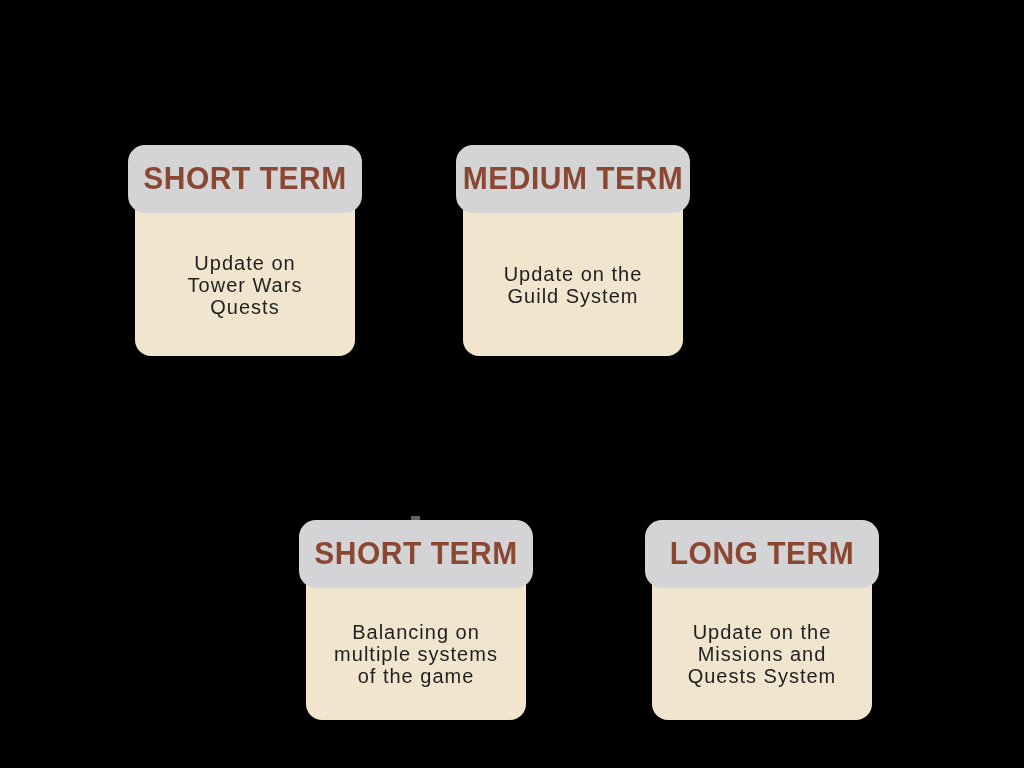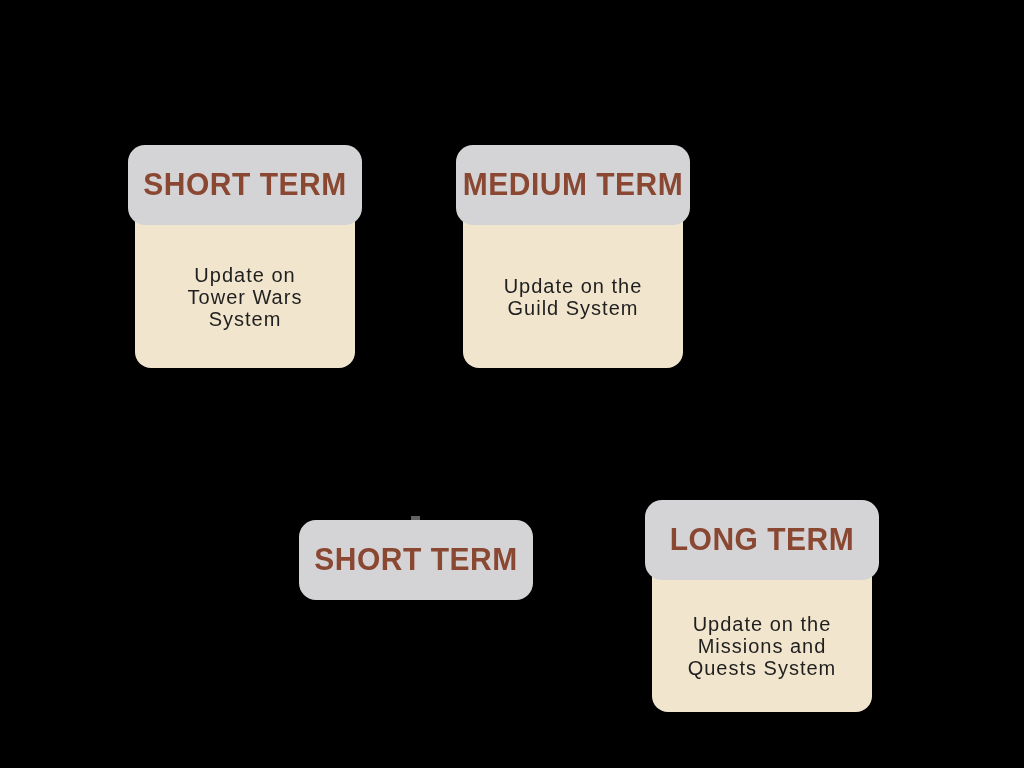--- a/index.html
+++ b/index.html
@@ -19,21 +19,21 @@
     inset: 0;
   }
   .card {
     position: absolute;
     width: 234px;
   }
   .card-header {
     position: relative;
     z-index: 2;
     width: 234px;
-    height: 80px;
+    height: 68px;
     background: var(--header-bg, #d4d4d6);
     border-radius: 17px;
     display: flex;
     align-items: center;
     justify-content: center;
   }
   .card-term {
     font-size: 30px;
     font-weight: 800;
     letter-spacing: 0.5px;
@@ -60,21 +60,21 @@
     font-size: 20px;
     line-height: 22px;
     letter-spacing: 1px;
     color: var(--body-text, #1f1f1f);
     text-align: center;
     white-space: pre-line;
   }
   .card1 { left: 128px; top: 145px; }
   .card2 { left: 456px; top: 145px; }
   .card3 { left: 299px; top: 520px; }
-  .card4 { left: 645px; top: 500px; }
+  .card4 { left: 645px; top: 520px; }
   .notch {
     position: absolute;
     left: 411px;
     top: 516px;
     width: 9px;
     height: 5px;
     background: var(--notch, #5f6462);
     z-index: 0;
   }
 </style>
@@ -85,38 +85,43 @@
 
   <div class="notch"></div>
 
   <section class="card card1 card-row-top">
     <div class="card-header">
       <span class="card-term">SHORT TERM</span>
     </div>
     <div class="card-body">
       <span class="card-description">Update on
 Tower Wars
-System</span>
+Quests</span>
     </div>
   </section>
 
   <section class="card card2 card-row-top">
     <div class="card-header">
       <span class="card-term">MEDIUM TERM</span>
     </div>
     <div class="card-body">
       <span class="card-description">Update on the
 Guild System</span>
     </div>
   </section>
 
   <section class="card card3 card-row-bottom">
     <div class="card-header">
       <span class="card-term">SHORT TERM</span>
     </div>
+    <div class="card-body">
+      <span class="card-description">Balancing on
+multiple systems
+of the game</span>
+    </div>
   </section>
 
   <section class="card card4 card-row-bottom">
     <div class="card-header">
       <span class="card-term">LONG TERM</span>
     </div>
     <div class="card-body">
       <span class="card-description">Update on the
 Missions and
 Quests System</span>

